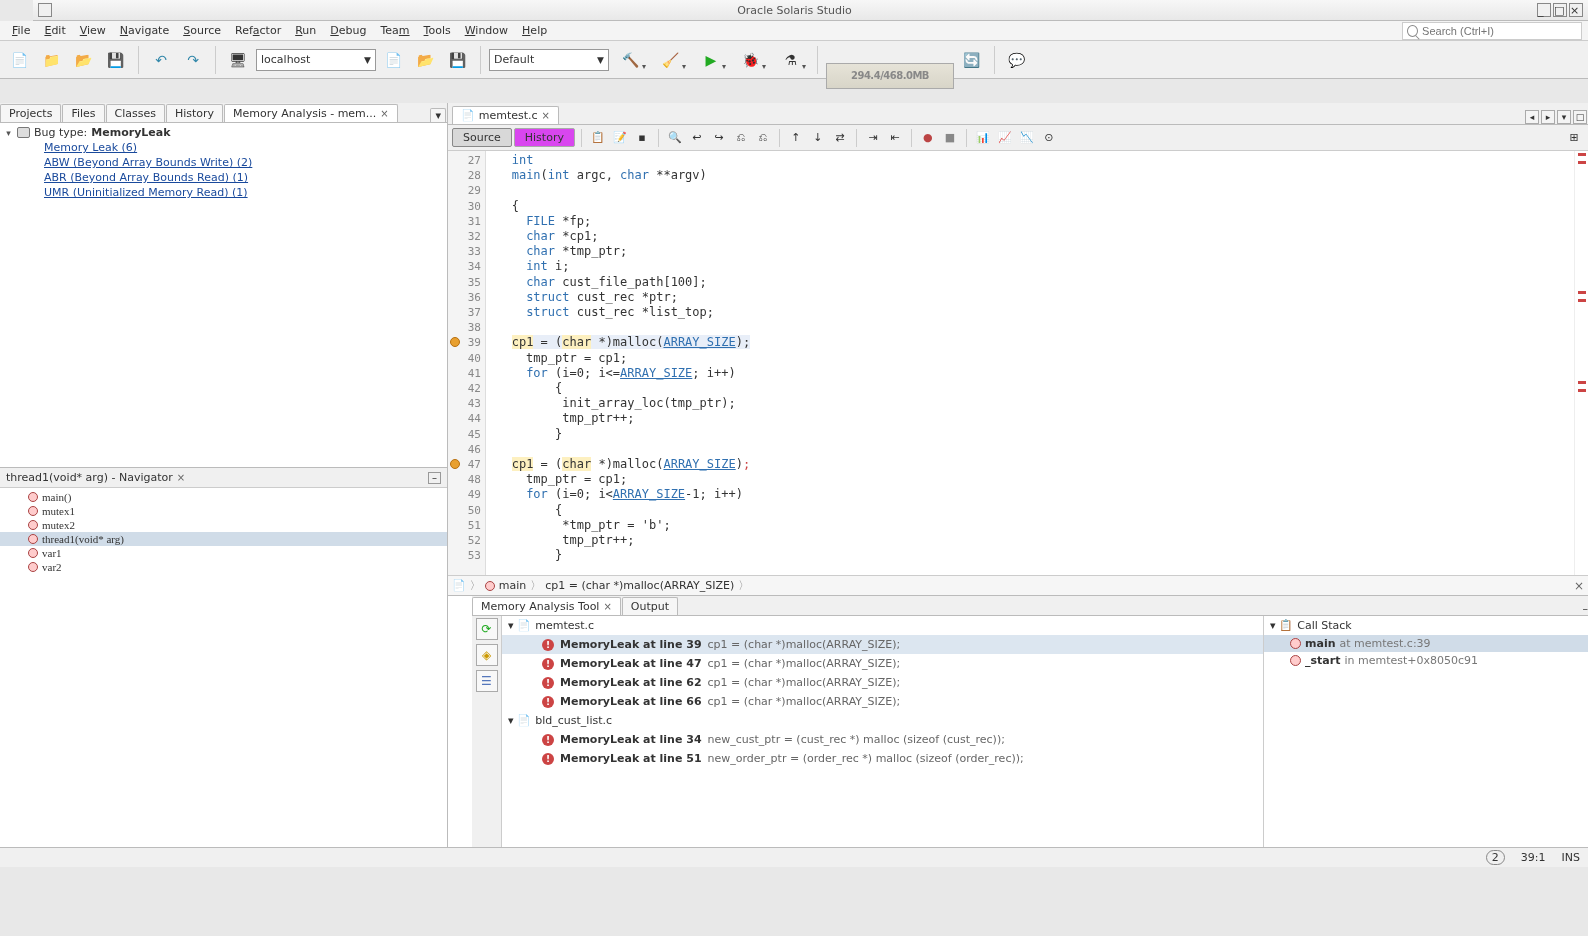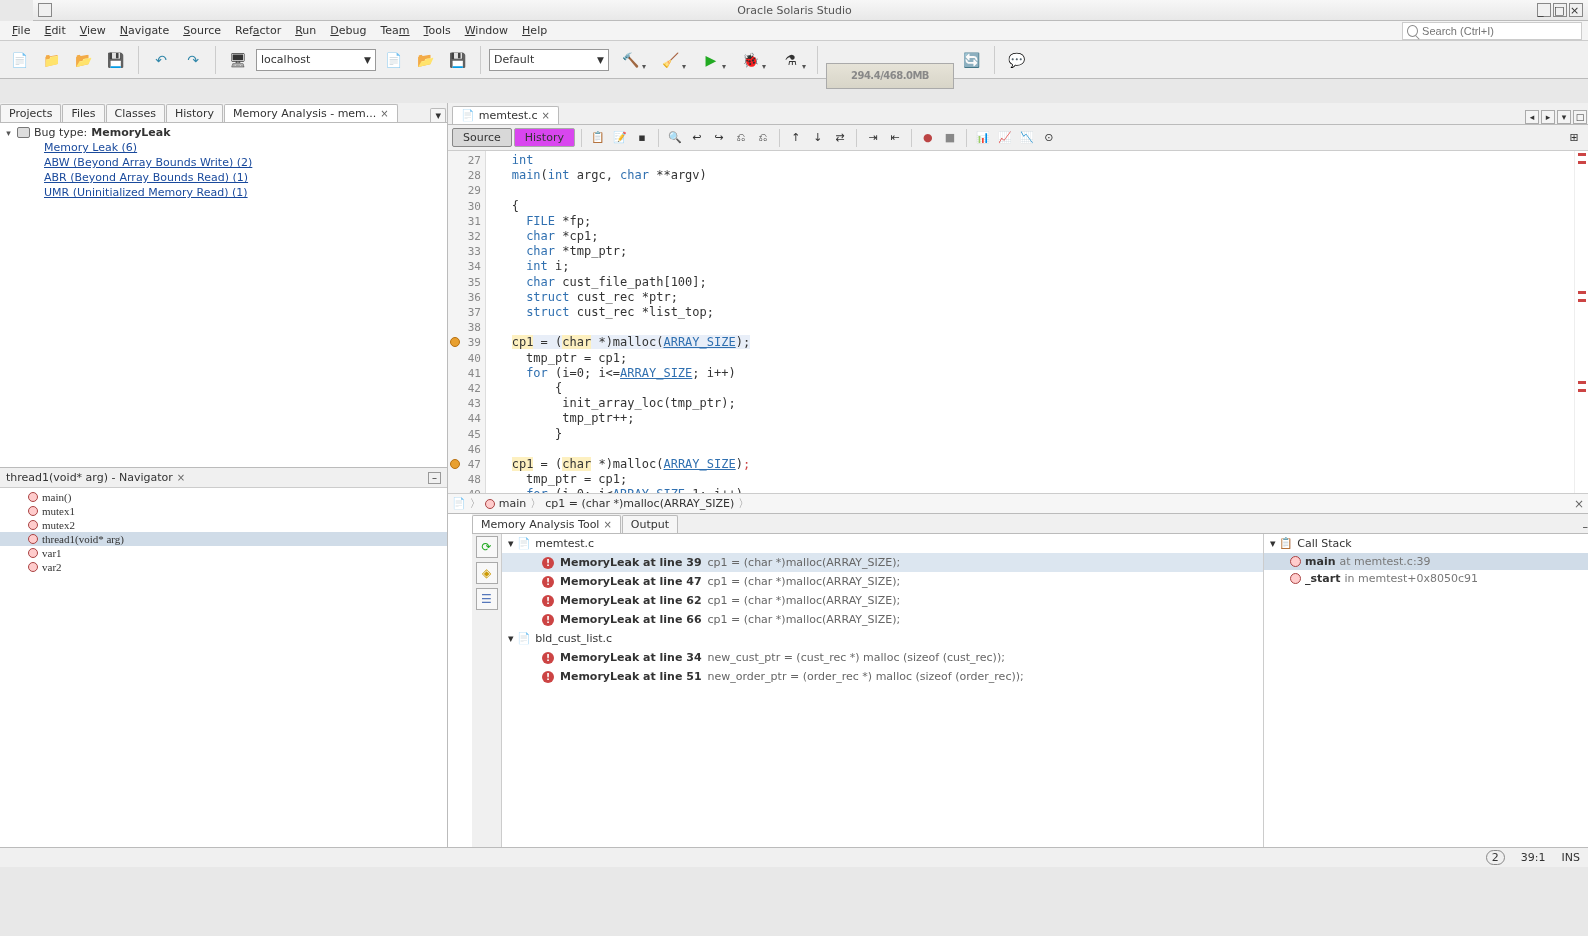--- a/index.html
+++ b/index.html
@@ -56,21 +56,21 @@
 .gutter { width:38px;background:#f4f4f4;border-right:1px solid #ddd;text-align:right;padding:2px 4px 2px 0;font-size:11px;color:#888;font-family:monospace;line-height:15.2px;position:relative;}
 .gutter .bp{position:absolute;left:2px;width:10px;height:10px;border-radius:50%;background:#e8a030;border:1px solid #b87010;}
 .code { flex:1;padding:2px 4px;font-family:"DejaVu Sans Mono",monospace;font-size:12px;line-height:15.2px;white-space:pre;overflow:hidden;position:relative;}
 .code .hl-y { background:#fdf0c0;}
 .code .hl-b { background:#e8eef8;}
 .kw{color:#3070b0;}
 .ovr{width:14px;background:#fff;border-left:1px solid #eee;position:relative;}
 .ovr .mk{position:absolute;width:8px;height:3px;left:3px;}
 .crumb{height:20px;display:flex;align-items:center;border-top:1px solid #ccc;background:#f6f6f6;padding:0 4px;font-size:11px;gap:4px;}
 .crumb .cx{margin-left:auto;font-size:12px;color:#666;}
-.bottom { height:334px;display:flex;flex-direction:column;border-top:1px solid #bbb;padding-left:24px;}
+.bottom { height:252px;display:flex;flex-direction:column;border-top:1px solid #bbb;padding-left:24px;}
 .bot-tabs{display:flex;height:20px;background:#f0f0f0;border-bottom:1px solid #bbb;align-items:flex-end;}
 .bot-tabs .spacer{flex:1;}
 .bot-body{flex:1;display:flex;overflow:hidden;}
 .bot-side{width:30px;background:#f0f0f0;border-right:1px solid #ccc;display:flex;flex-direction:column;align-items:center;padding-top:2px;gap:4px;}
 .bot-side .sb{width:22px;height:22px;border:1px solid #aaa;background:#f8f8f8;display:flex;align-items:center;justify-content:center;font-size:12px;}
 .bot-main{flex:1;overflow:auto;background:#fff;font-size:11px;}
 .bot-main .grp{padding:3px 6px;display:flex;align-items:center;gap:4px;}
 .bot-main .item{padding:3px 6px 3px 40px;display:flex;align-items:center;gap:6px;}
 .bot-main .item.sel{background:#dce6f0;}
 .bot-main .erricon{width:12px;height:12px;border-radius:50%;background:#c44;color:#fff;font-size:9px;display:flex;align-items:center;justify-content:center;font-weight:bold;}

